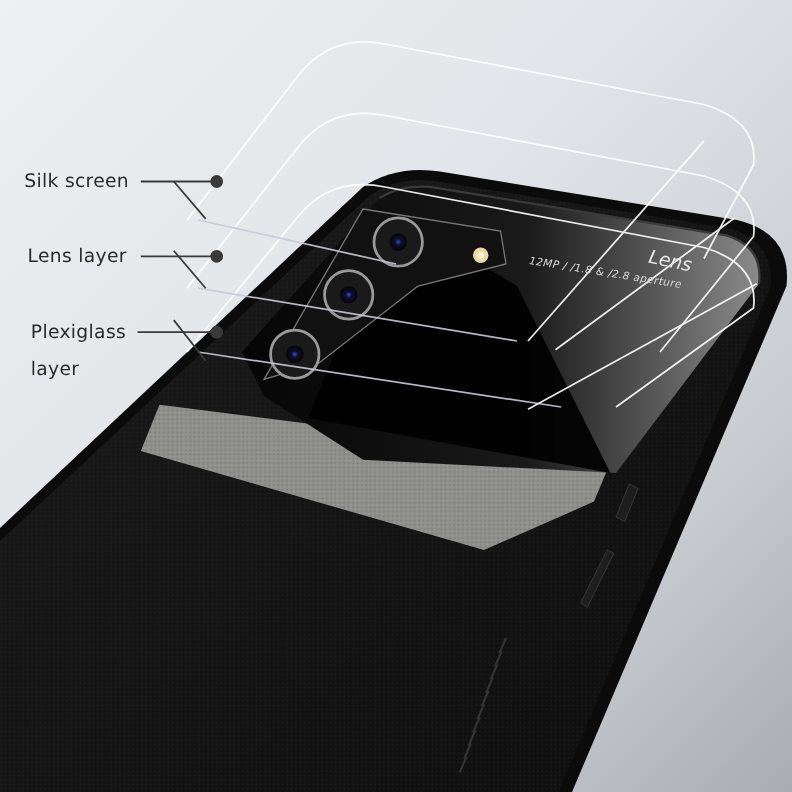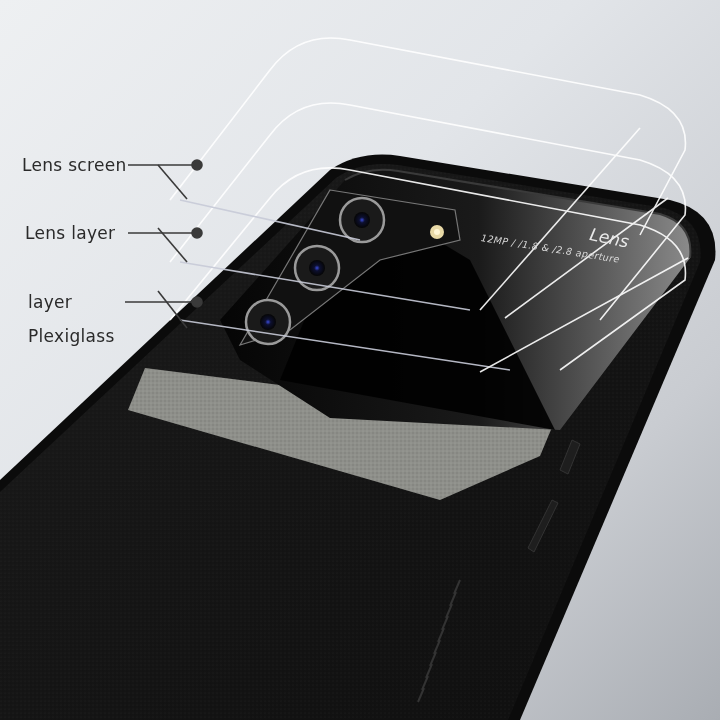--- a/index.html
+++ b/index.html
@@ -130,25 +130,25 @@
       <line x1="128" y1="233" x2="196" y2="233"></line>
       <circle cx="197" cy="233" r="5"></circle>
       <line x1="158" y1="228" x2="187" y2="262"></line>
       <line x1="125" y1="302" x2="196" y2="302"></line>
       <circle cx="197" cy="302" r="5"></circle>
       <line x1="158" y1="291" x2="187" y2="328"></line>
     </g>
   </svg>
 
   <div class="callout" style="left:22px; top:148px;">
-    <span class="line">Lens screen</span>
+    <span class="line">Silk screen</span>
   </div>
   <div class="callout" style="left:25px; top:216px;">
     <span class="line">Lens layer</span>
   </div>
   <div class="callout" style="left:28px; top:285px;">
+    <span class="line">Plexiglass</span>
     <span class="line">layer</span>
-    <span class="line">Plexiglass</span>
   </div>
 
   <div class="lens-title">Lens</div>
   <div class="lens-spec">12MP / /1.8 &amp; /2.8 aperture</div>
 </div>
 
 </body></html>

